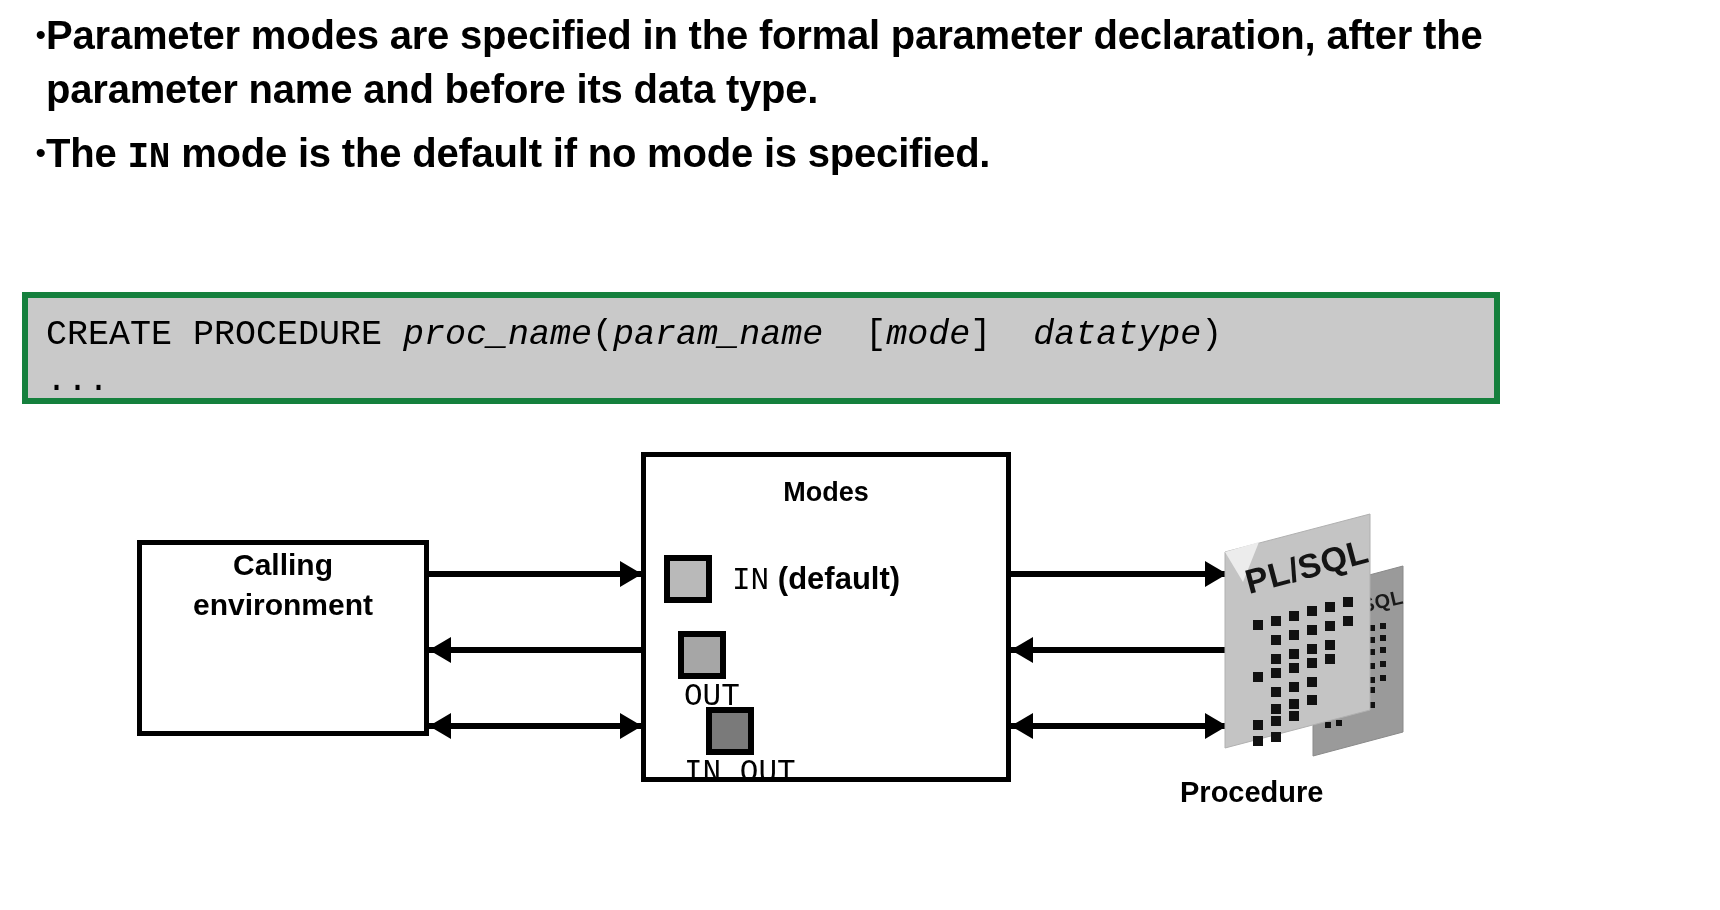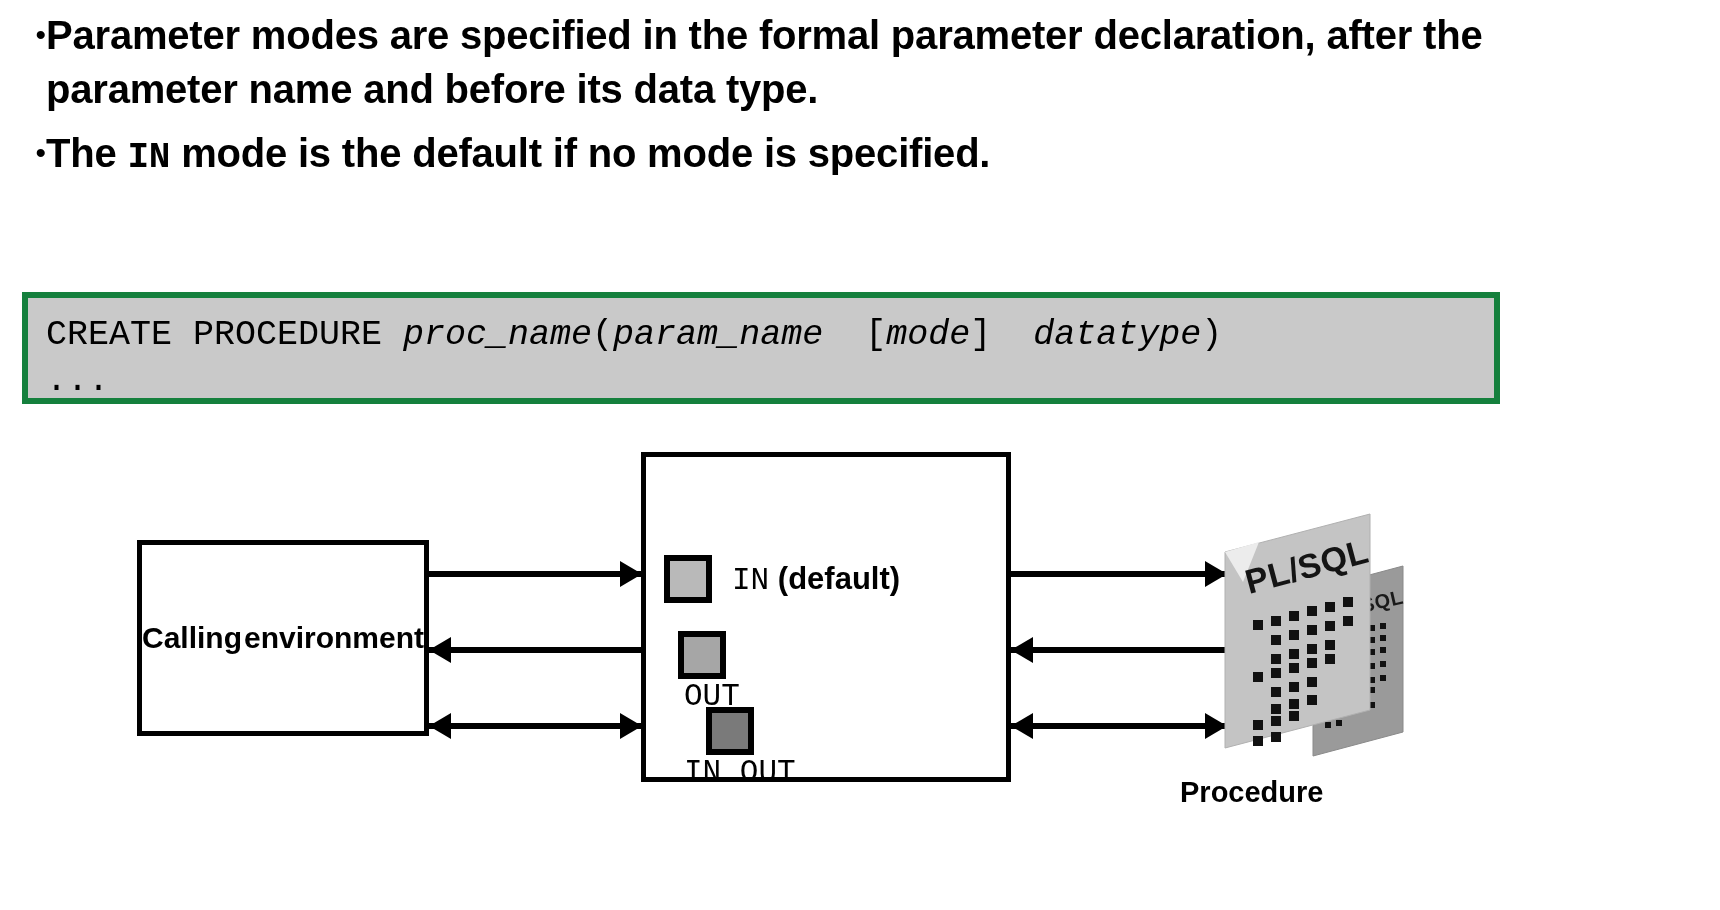--- a/index.html
+++ b/index.html
@@ -49,21 +49,21 @@
 
   
   .diagram{position:absolute;left:0;top:424px;width:1720px;height:486px;}
 
   .box{
     position:absolute;border:5px solid #000;background:#fff;
     box-sizing:border-box;
   }
   .calling-box{
     left:137px;top:116px;width:292px;height:196px;
-    display:flex;flex-direction:row;align-items:center;justify-content:space-between;
+    display:flex;flex-direction:column;align-items:center;justify-content:flex-start;
   }
   .calling-line{
     font-size:30px;font-weight:bold;line-height:40px;color:#000;text-align:center;
   }
 
   .modes-box{
     left:641px;top:28px;width:370px;height:330px;
   }
   .modes-title{
     position:absolute;left:0;right:0;top:20px;text-align:center;
@@ -138,20 +138,21 @@
     <div class="ahead right" style="left:620px;top:137px;"></div>
 
     <div class="arrow-line" style="left:429px;top:223px;width:212px;"></div>
     <div class="ahead left" style="left:429px;top:213px;"></div>
 
     <div class="arrow-line" style="left:429px;top:299px;width:212px;"></div>
     <div class="ahead left" style="left:429px;top:289px;"></div>
     <div class="ahead right" style="left:620px;top:289px;"></div>
 
     <div class="box modes-box">
+      <div class="modes-title">Modes</div>
 
       <div class="mode-row r1">
         <div class="swatch" style="background:#b9b9b9;"></div>
         <div class="mode-label"><span>IN</span><span class="bold-sans"> (default)</span></div>
       </div>
 
       <div class="mode-row r2">
         <div class="swatch" style="background:#a6a6a6;"></div>
         <div class="mode-label"><span>OUT</span></div>
       </div>

